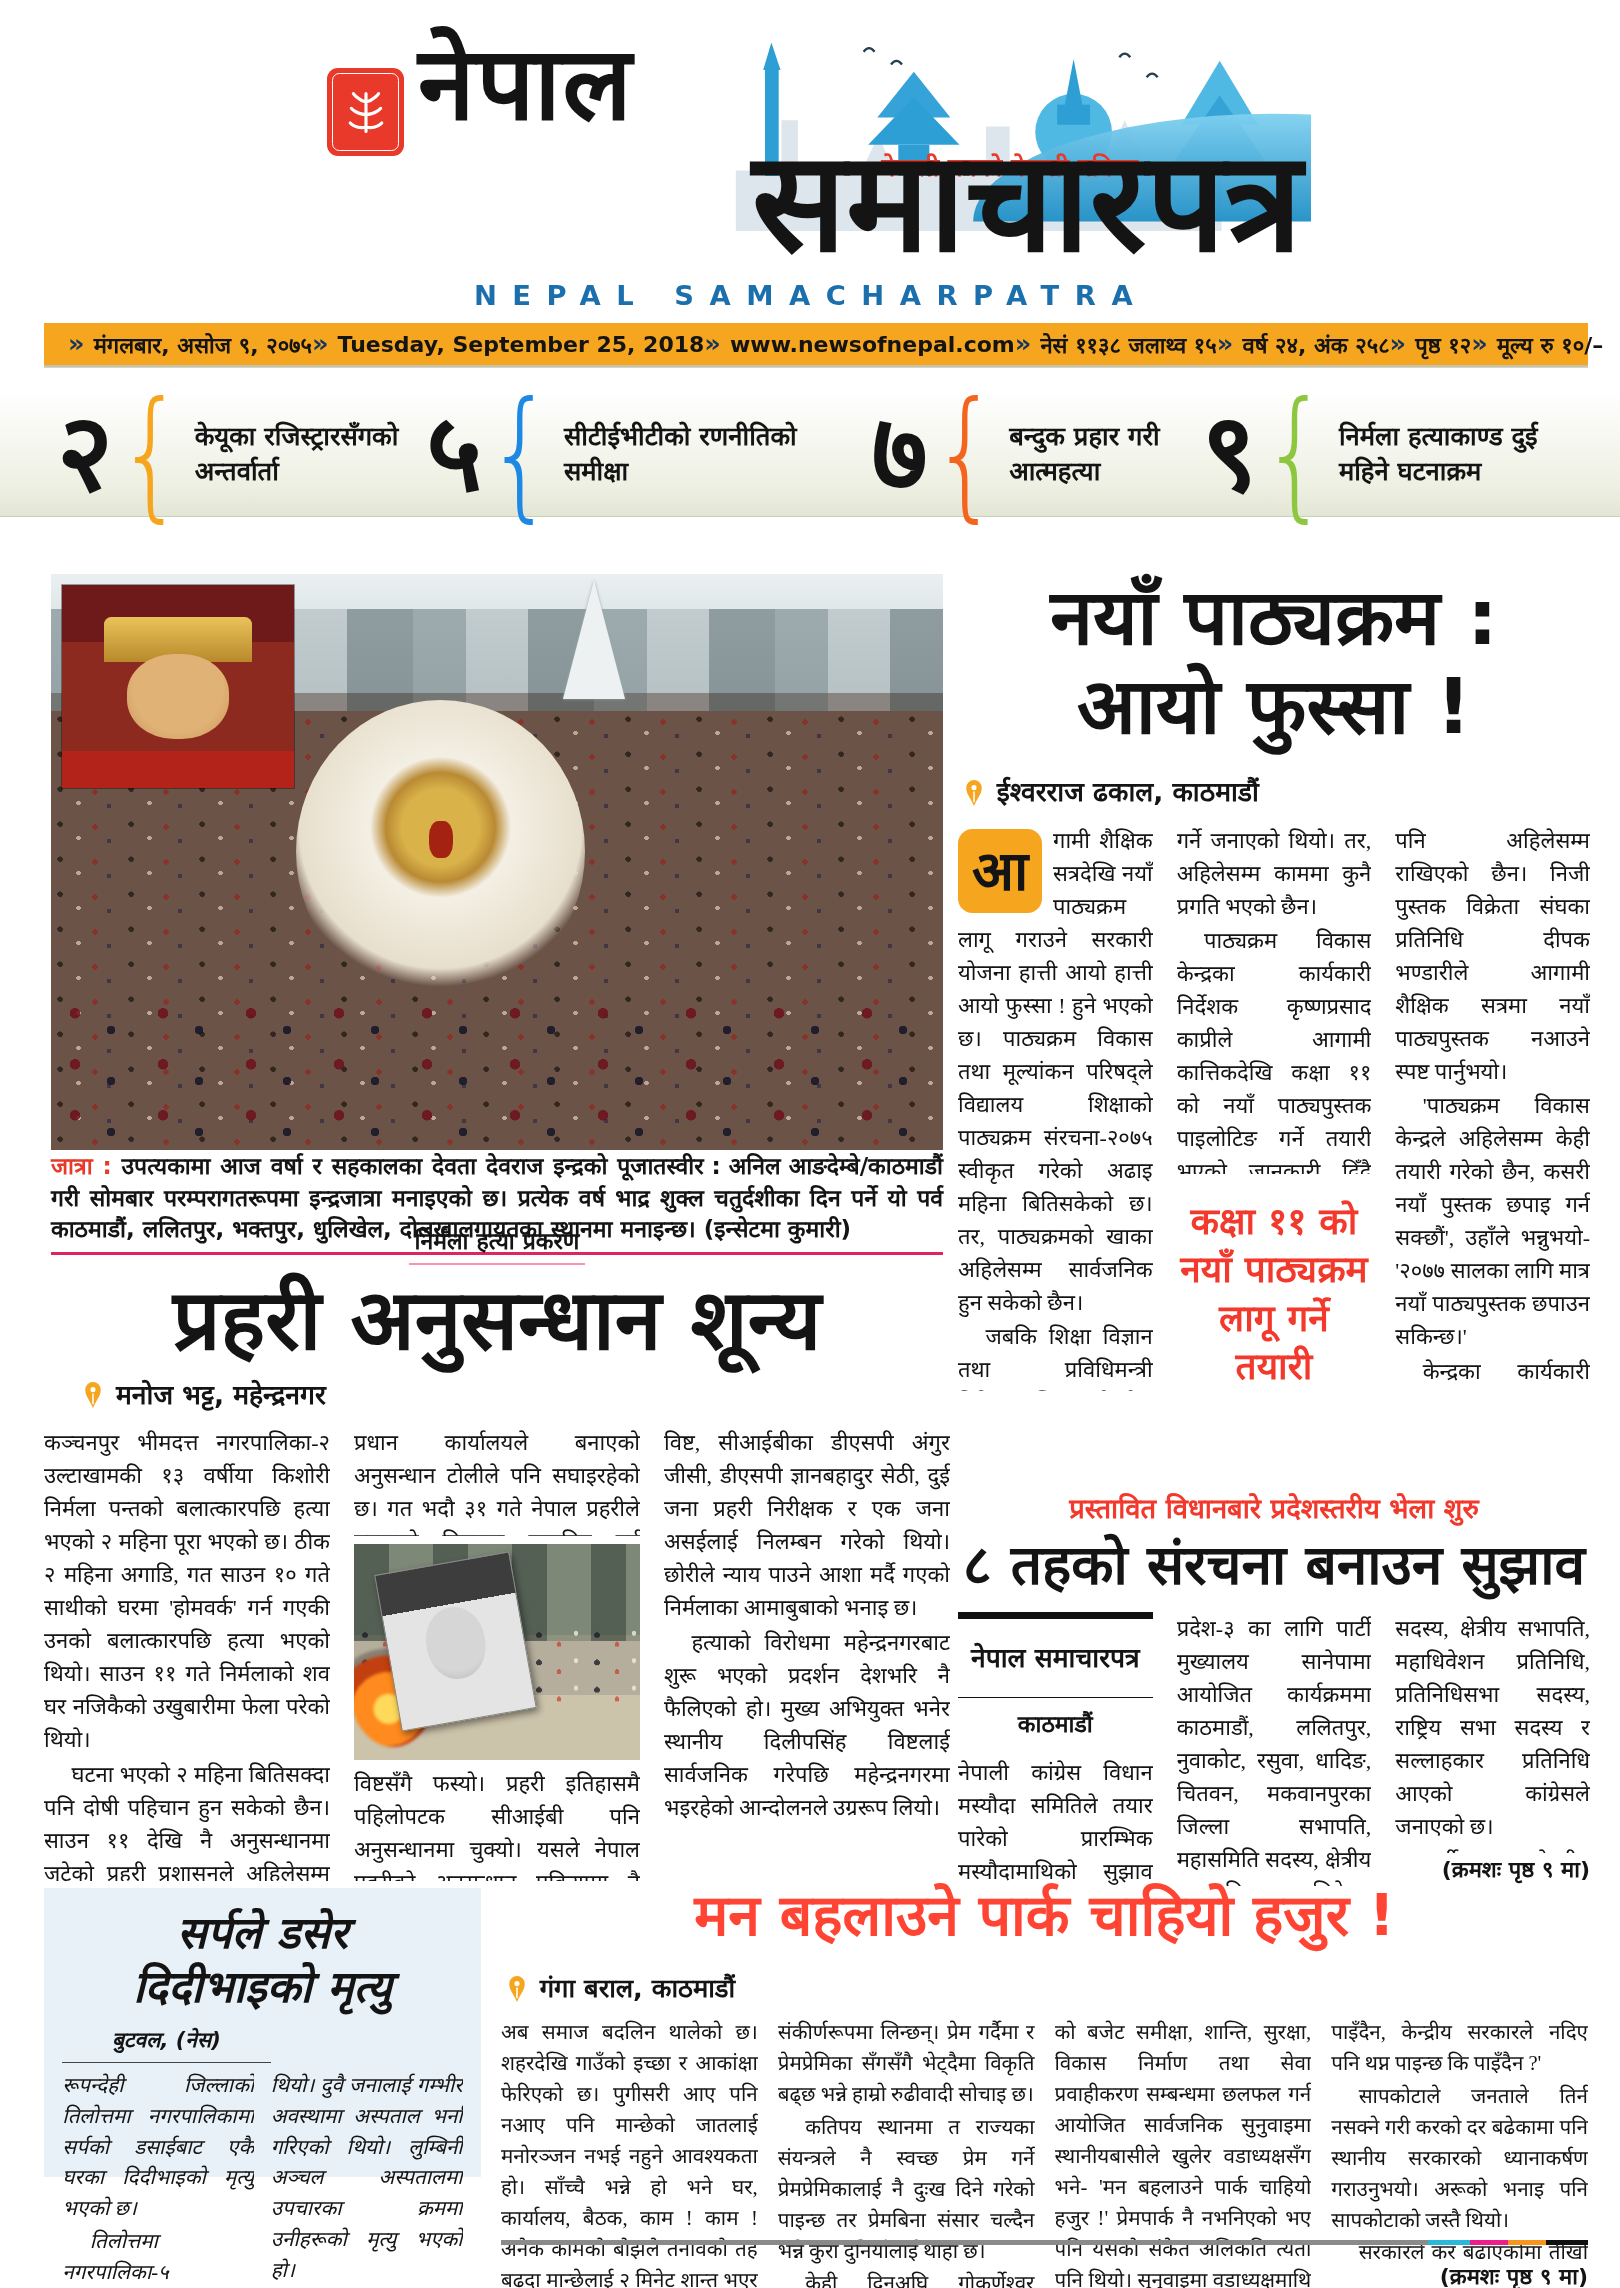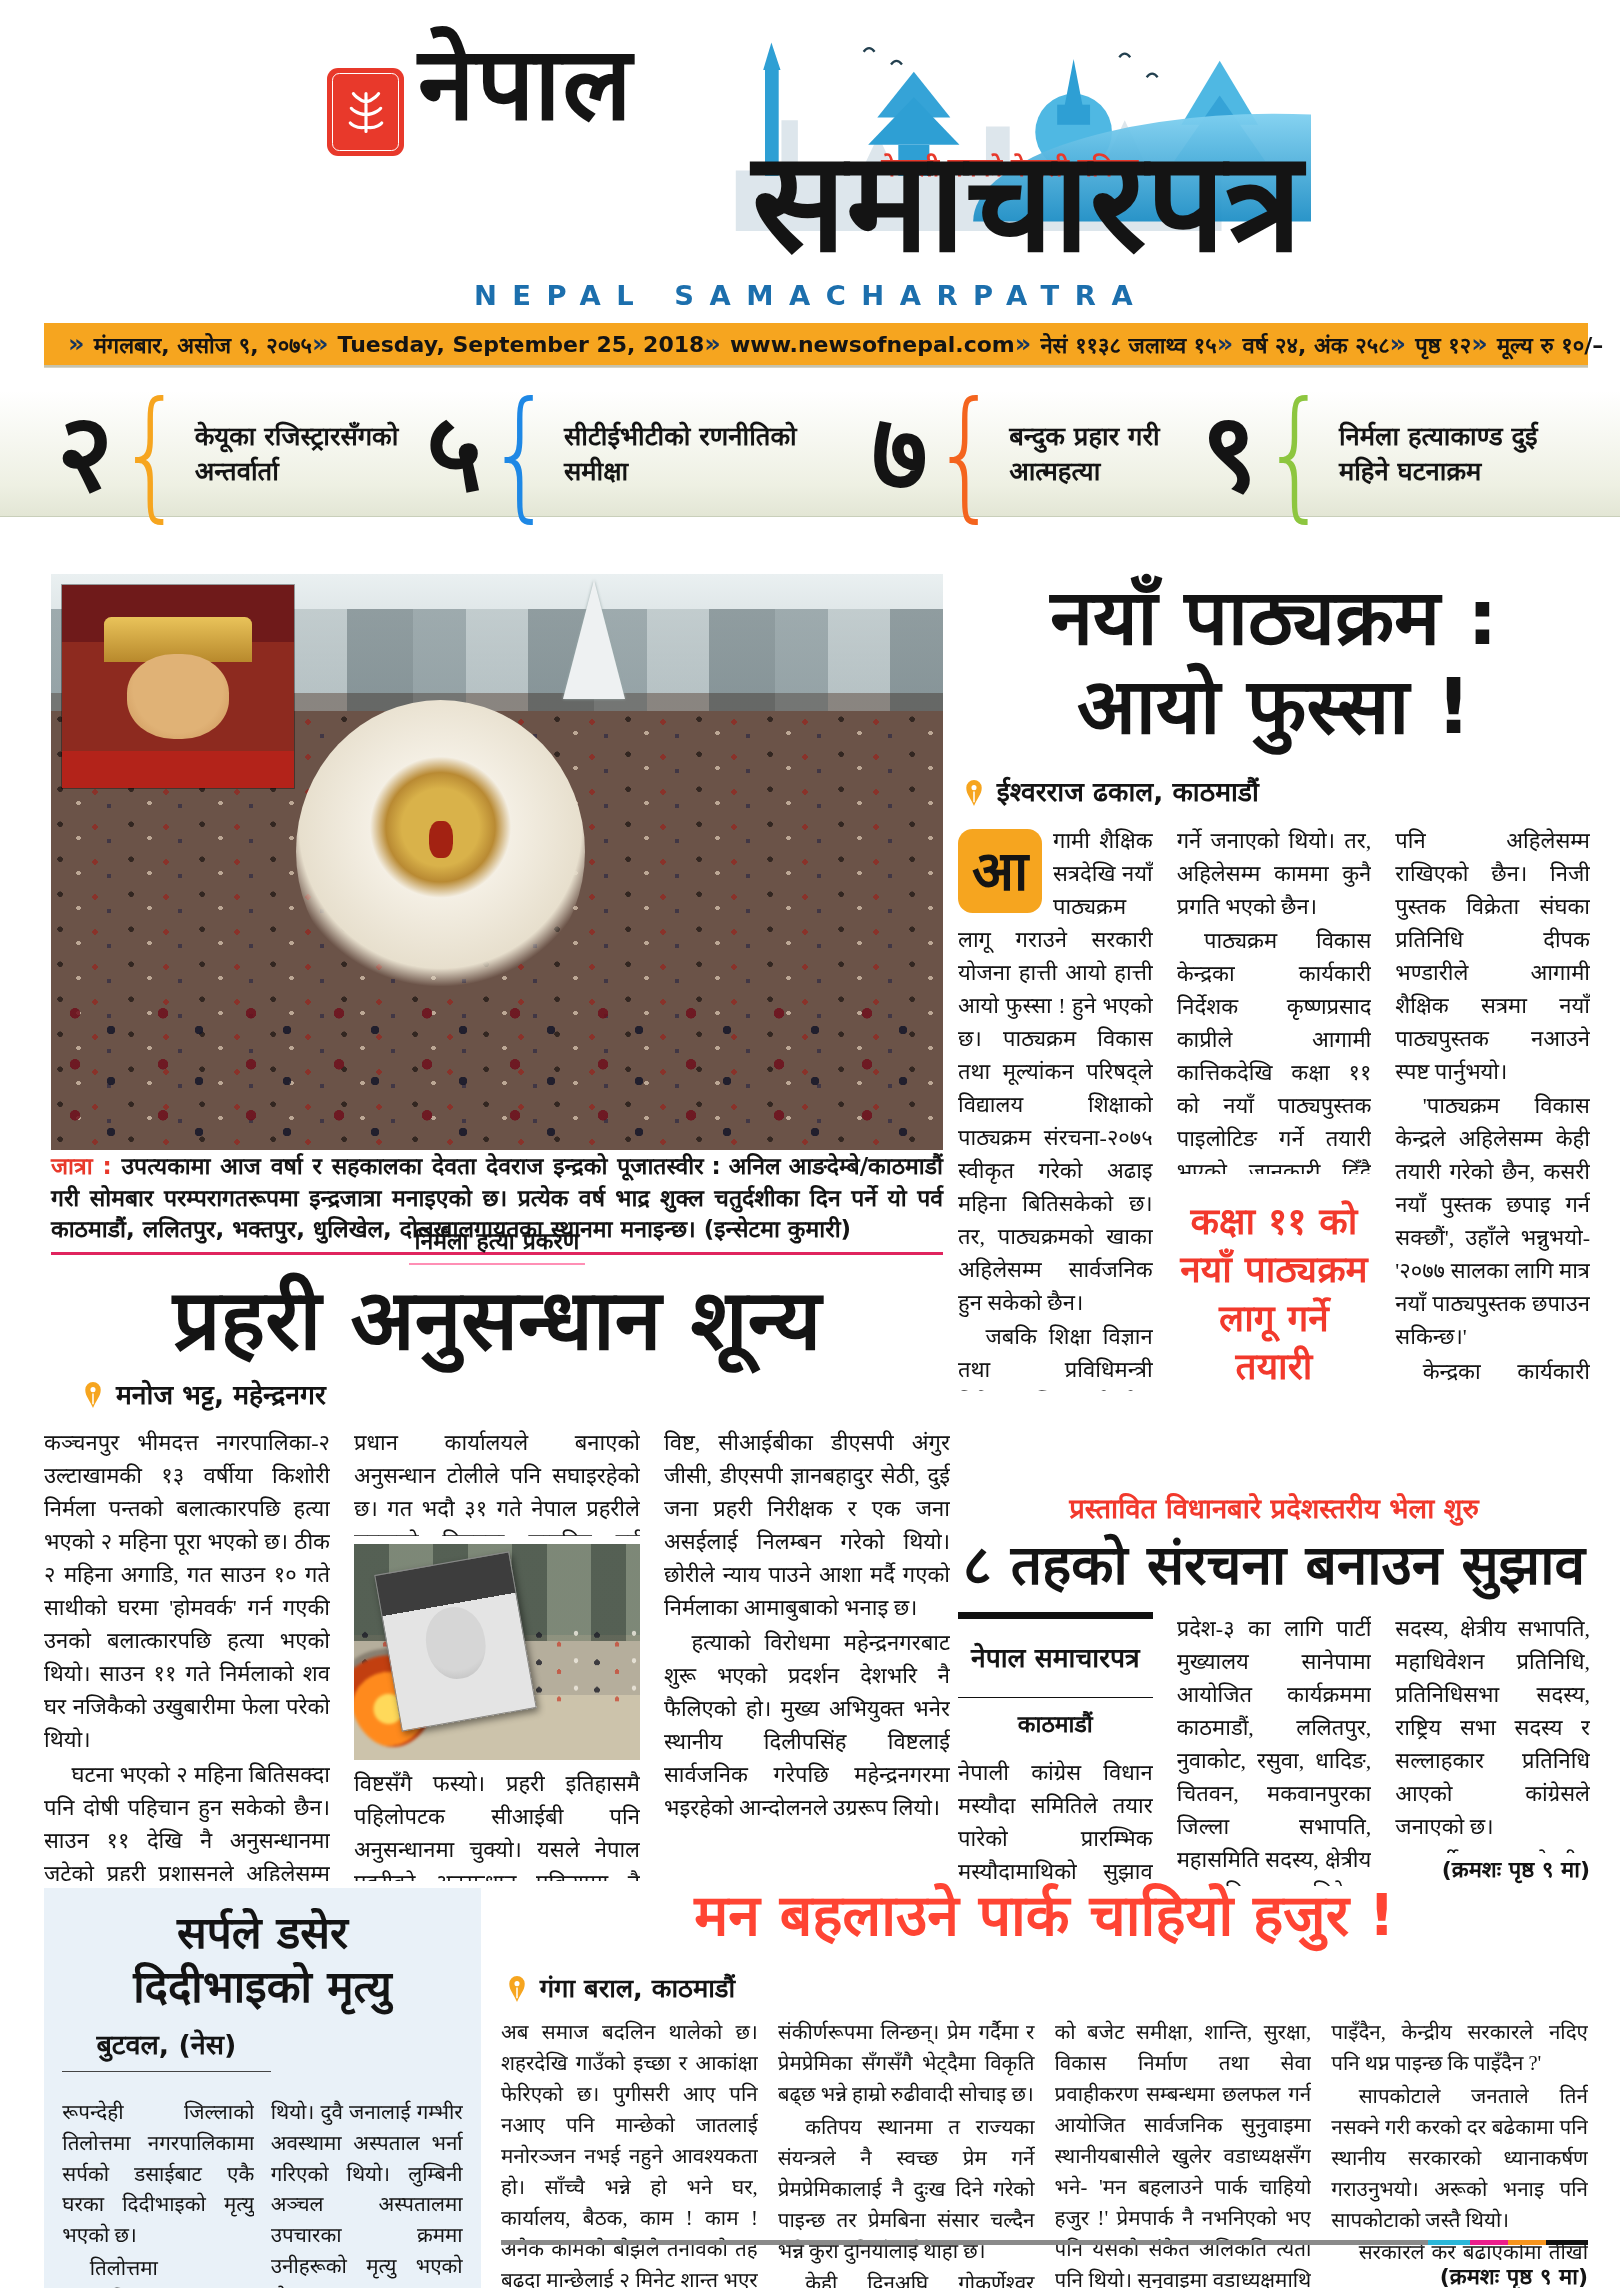--- a/index.html
+++ b/index.html
@@ -107,25 +107,25 @@
   
   .structure{position:absolute;left:958px;top:1489px;width:632px;}
   .kicker-red{text-align:center;color:var(--red,#F2392C);font-size:27.4px;font-weight:bold;font-family:"DejaVu Sans",sans-serif;}
   .structure h3{margin:9.1px 0 16.4px;font-size:55px;line-height:1.1;text-align:center;font-weight:900;font-family:"DejaVu Sans",sans-serif;}
   .structure .cols{grid-template-columns:repeat(3,1fr);height:274px;}
   .byline-box{border-top:7.3px solid #111;text-align:center;margin-bottom:11px;flex:0 0 auto;font-family:"DejaVu Sans",sans-serif;}
   .byline-box .org{font-size:26.5px;font-weight:900;padding:19px 0;border-bottom:1.8px solid #111;}
   .byline-box .place{font-size:23px;font-weight:bold;padding:9.1px 0 3.7px;}
   .continuation{flex:0 0 auto;text-align:right;font-weight:bold;font-size:22px;font-family:"DejaVu Sans",sans-serif;text-indent:0;}
   
-  .snake-box{position:absolute;left:44px;top:1888px;width:437px;height:400px;background:var(--box_blue,#E9F1F8);
-     box-sizing:border-box;padding:14.6px 18.3px;}
+  .snake-box{position:absolute;left:44px;top:1888px;width:437px;height:289px;background:var(--box_blue,#E9F1F8);
+     box-sizing:border-box;padding:14.6px 18.3px;font-style:italic;}
   .snake-box h4{margin:3.7px 0 11px;font-size:44px;line-height:1.22;text-align:center;font-weight:900;font-family:"DejaVu Sans",sans-serif;}
-  .sb-byline{width:52%;text-align:center;font-size:27px;font-weight:bold;border-bottom:1.8px solid #444;
-     padding-bottom:9.1px;margin-bottom:25px;font-family:"DejaVu Sans",sans-serif;}
+  .sb-byline{width:52%;text-align:center;font-size:21px;font-weight:bold;border-bottom:1.8px solid #444;
+     padding-bottom:9.1px;margin-bottom:7px;font-family:"DejaVu Sans",sans-serif;}
   .snake-box .cols{grid-template-columns:repeat(2,1fr);gap:16.4px;font-size:20.6px;height:217px;}
   
   .park{position:absolute;left:501px;top:1884px;width:1087px;}
   .park h5{margin:0 0 23px;font-size:57px;line-height:1.1;text-align:center;font-weight:900;color:var(--park_red,#FF4433);
      font-family:"DejaVu Sans",sans-serif;}
   .park .byline{margin:3.7px 0 12.8px 3.7px;font-size:25.6px;}
   .park .cols{grid-template-columns:repeat(4,1fr);gap:20px;font-size:20.6px;height:276px;}
   
   .footer-rule{position:absolute;left:501px;top:2240px;width:1087px;height:4.6px;display:flex;}
   .fr-gray{flex:1;background:#8a8a8a;}

